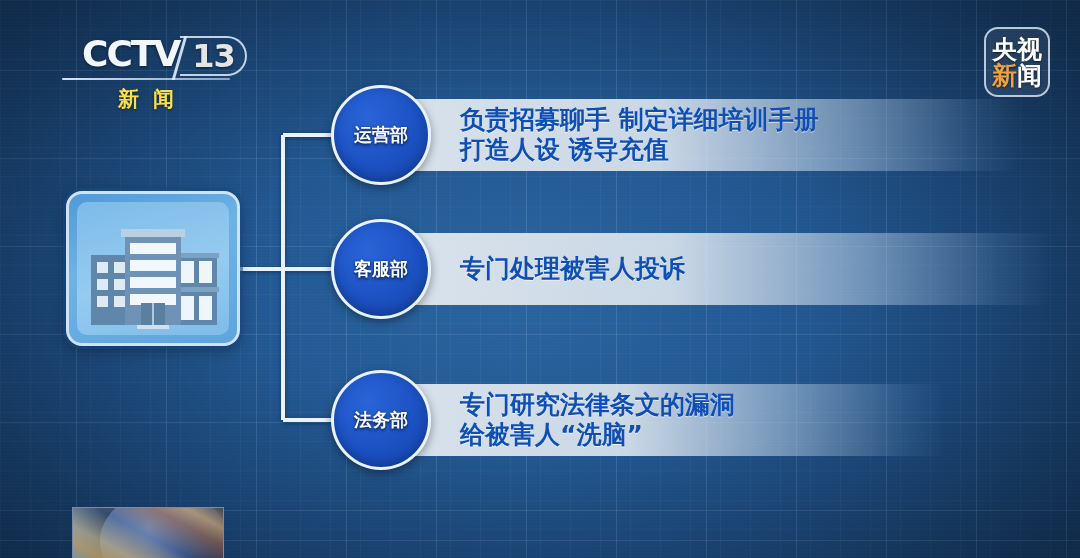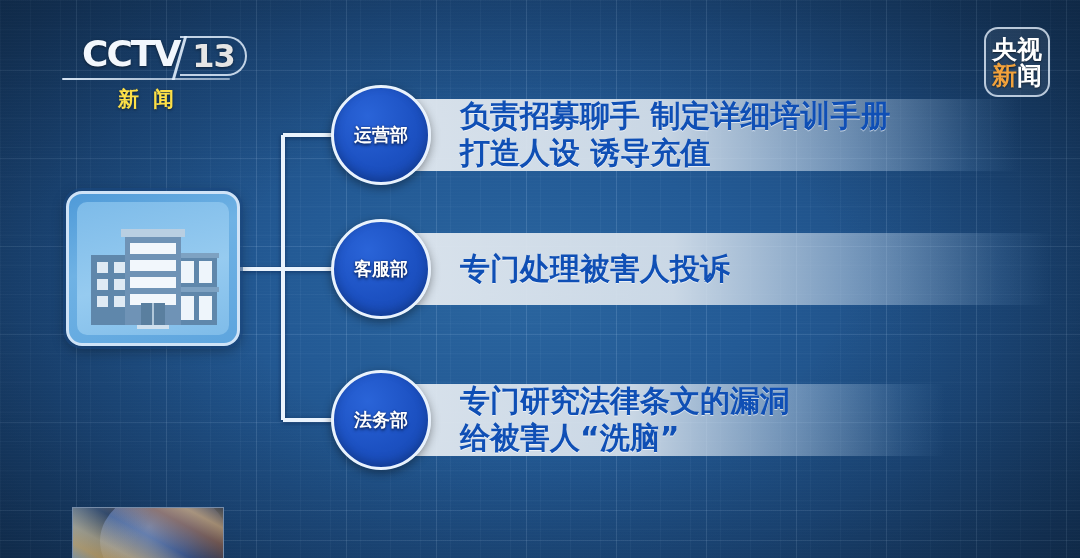--- a/index.html
+++ b/index.html
@@ -150,21 +150,21 @@
         rgba(226,233,240,.95) 0%,
         rgba(216,226,236,.92) 42%,
         rgba(175,198,222,.55) 72%,
         rgba(120,160,200,.16) 92%,
         rgba(90,140,190,0) 100%);
     display:flex; flex-direction:column; justify-content:center;
     padding-left:60px;
     z-index:2;
   }
   .dept-panel .ln{
-    font-size:30px; font-weight:bold; color:#0f4fb5;
+    font-size:25px; font-weight:bold; color:#0f4fb5;
     line-height:1.22; white-space:nowrap;
     text-shadow:0 1px 0 rgba(255,255,255,.6);
   }
 
   .dept-row-1 .dept-panel{ width:620px; }
   .dept-row-2 .dept-panel{ width:650px; }
   .dept-row-3 .dept-panel{ width:545px; }
 
   
   .bottom-thumb{

